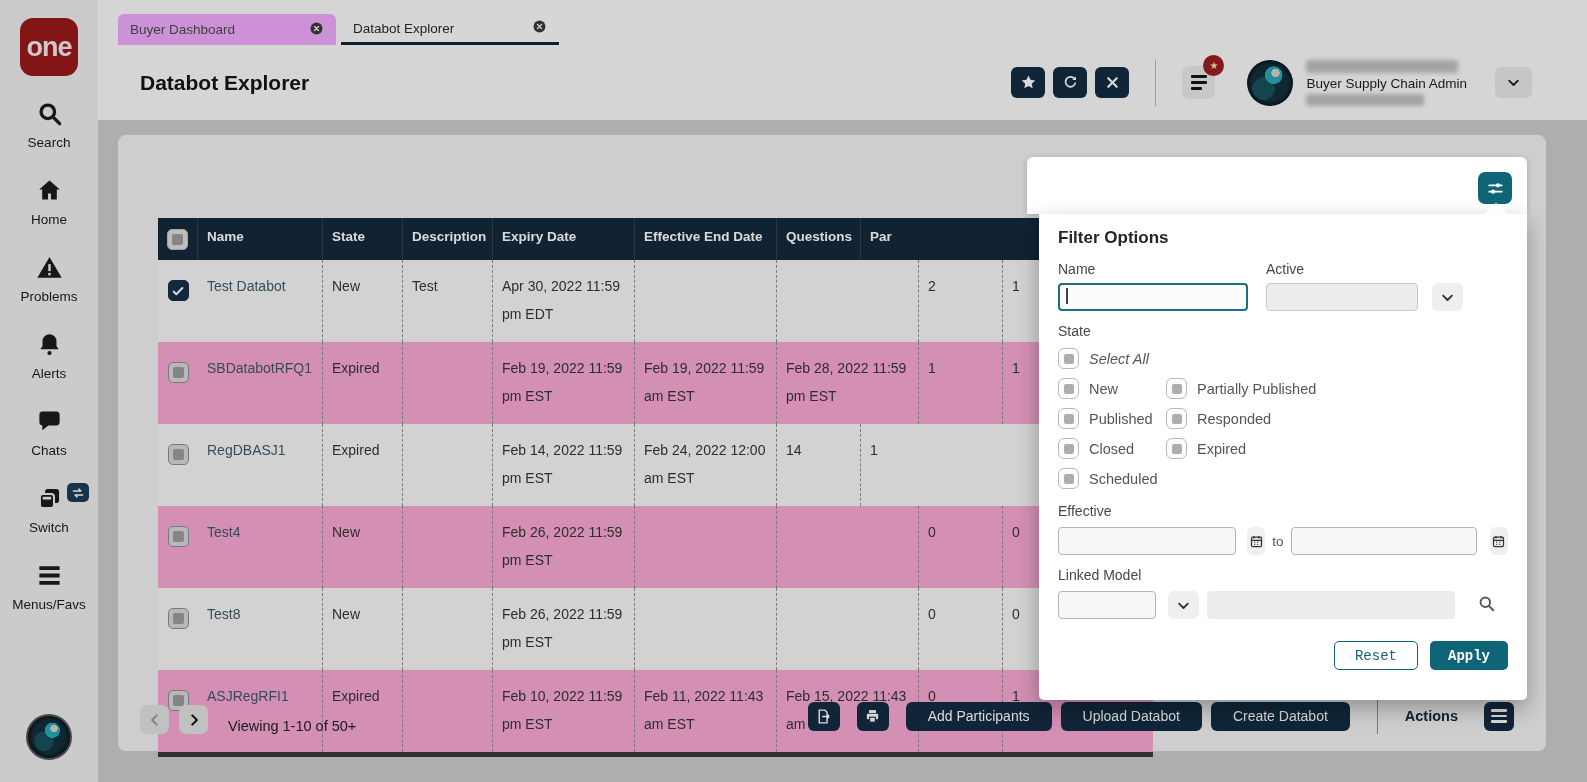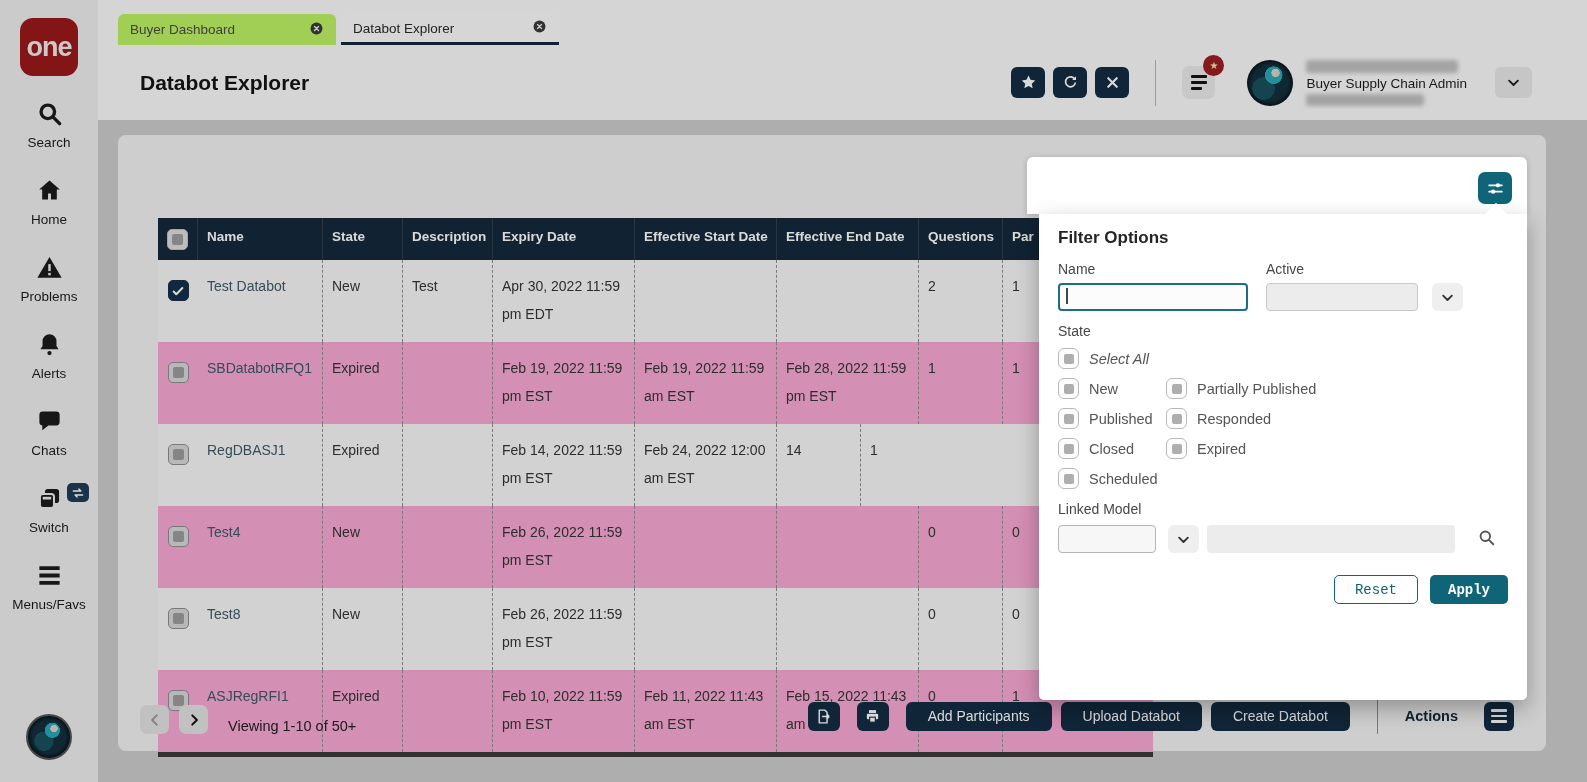--- a/index.html
+++ b/index.html
@@ -25,21 +25,21 @@
     background:
       radial-gradient(circle at 62% 30%, #d8d4c8 0 9%, rgba(0,0,0,0) 10%),
       radial-gradient(circle at 58% 34%, #2aa7b8 0 20%, rgba(0,0,0,0) 21%),
       radial-gradient(circle at 38% 60%, #17505e 0 26%, rgba(0,0,0,0) 27%),
       radial-gradient(circle at 50% 50%, #13303c 0 55%, #05080b 78%); }
 
   
   .main { position:absolute; left:98px; top:0; width:1489px; height:782px; }
   .tabstrip { height:45px; background:#fbfbfb; display:flex; align-items:flex-end; padding-left:20px; }
   .tab { width:218px; height:31px; display:flex; align-items:center; padding:0 12px;
-    background:#bef264; border-radius:6px 6px 0 0; margin-right:5px; font-size:13.5px; color:#4c4c4c; cursor:pointer; }
+    background:#f0abfc; border-radius:6px 6px 0 0; margin-right:5px; font-size:13.5px; color:#4c4c4c; cursor:pointer; }
   .tab.active { background:#fcfcfc; border-bottom:3px solid #15273a; color:#2a2a2a; }
   .tab .t-lbl { flex:1; }
   .tab svg { width:15px; height:15px; }
 
   .titlebar { height:75px; background:#fbfbfb; display:flex; align-items:center; padding:0 55px 0 42px; }
   .page-title { font-size:21px; font-weight:bold; color:#141414; }
   .tb-actions { display:flex; gap:8px; margin-left:auto; }
   .sq-btn { width:34px; height:31px; border-radius:6px; background:#132c42; display:flex;
     align-items:center; justify-content:center; cursor:pointer; }
   .sq-btn svg { width:17px; height:17px; color:#fff; }
@@ -291,21 +291,20 @@
           <div class="g-head" id="grid-head">
               <div class="g-hcell c0" style="display: flex; align-items: center; justify-content: center; padding: 0px;">
                 <span class="cb hdr">
                   <span class="inner"></span>
                 </span>
               </div>
               <div class="g-hcell c1">Name</div>
               <div class="g-hcell c2">State</div>
               <div class="g-hcell c3">Description</div>
               <div class="g-hcell c4">Expiry Date</div>
-              <div class="g-hcell c5">Effective Start Date</div>
               <div class="g-hcell c6">Effective End Date</div>
               <div class="g-hcell c7">Questions</div>
               <div class="g-hcell c8">Par</div>
             </div>
           <div id="grid-body">
               <div class="g-row odd">
                 <div class="c0">
                   <span class="cb checked">
                     <svg viewBox="0 0 24 24">
                       <path d="M4.5 12.8l4.6 4.7L19.5 6.8" fill="none" stroke="#fff" stroke-width="3.4" stroke-linecap="round" stroke-linejoin="round"></path>
@@ -529,20 +528,42 @@
           </div>
           <div class="chk-item">
             <span class="chk-box">
               <span class="inner"></span>
             </span>
             <span class="chk-lbl">Scheduled</span>
           </div>
         </div>
     </div>
 
+    <div style="margin-top:14px">
+      <div class="f-label">Effective</div>
+      <div class="eff-row">
+        <input class="t-input eff-input1" style="">
+        <div class="mini-btn" style="margin-left:11px">
+          <svg viewBox="0 0 24 24">
+              <rect x="4" y="5" width="16" height="15" rx="2" fill="none" stroke="currentColor" stroke-width="2"></rect>
+              <path d="M4 10h16M8 3v4M16 3v4" stroke="currentColor" stroke-width="2"></path>
+              <path d="M8 13h2M13 13h2M8 16.5h2M13 16.5h2" stroke="currentColor" stroke-width="1.6"></path>
+            </svg>
+        </div>
+        <div class="to-lbl">to</div>
+        <input class="t-input eff-input2" style="">
+        <div class="mini-btn" style="margin-left:13px">
+          <svg viewBox="0 0 24 24">
+              <rect x="4" y="5" width="16" height="15" rx="2" fill="none" stroke="currentColor" stroke-width="2"></rect>
+              <path d="M4 10h16M8 3v4M16 3v4" stroke="currentColor" stroke-width="2"></path>
+              <path d="M8 13h2M13 13h2M8 16.5h2M13 16.5h2" stroke="currentColor" stroke-width="1.6"></path>
+            </svg>
+        </div>
+      </div>
+    </div>
 
     <div style="margin-top:12px">
       <div class="f-label">Linked Model</div>
       <div class="lm-row">
         <input class="t-input lm-small" style="">
         <div class="mini-btn" style="margin-left:12px">
           <svg viewBox="0 0 24 24">
               <path d="M5 9l7 7 7-7" fill="none" stroke="currentColor" stroke-width="3" stroke-linecap="round" stroke-linejoin="round"></path>
             </svg>
         </div>

